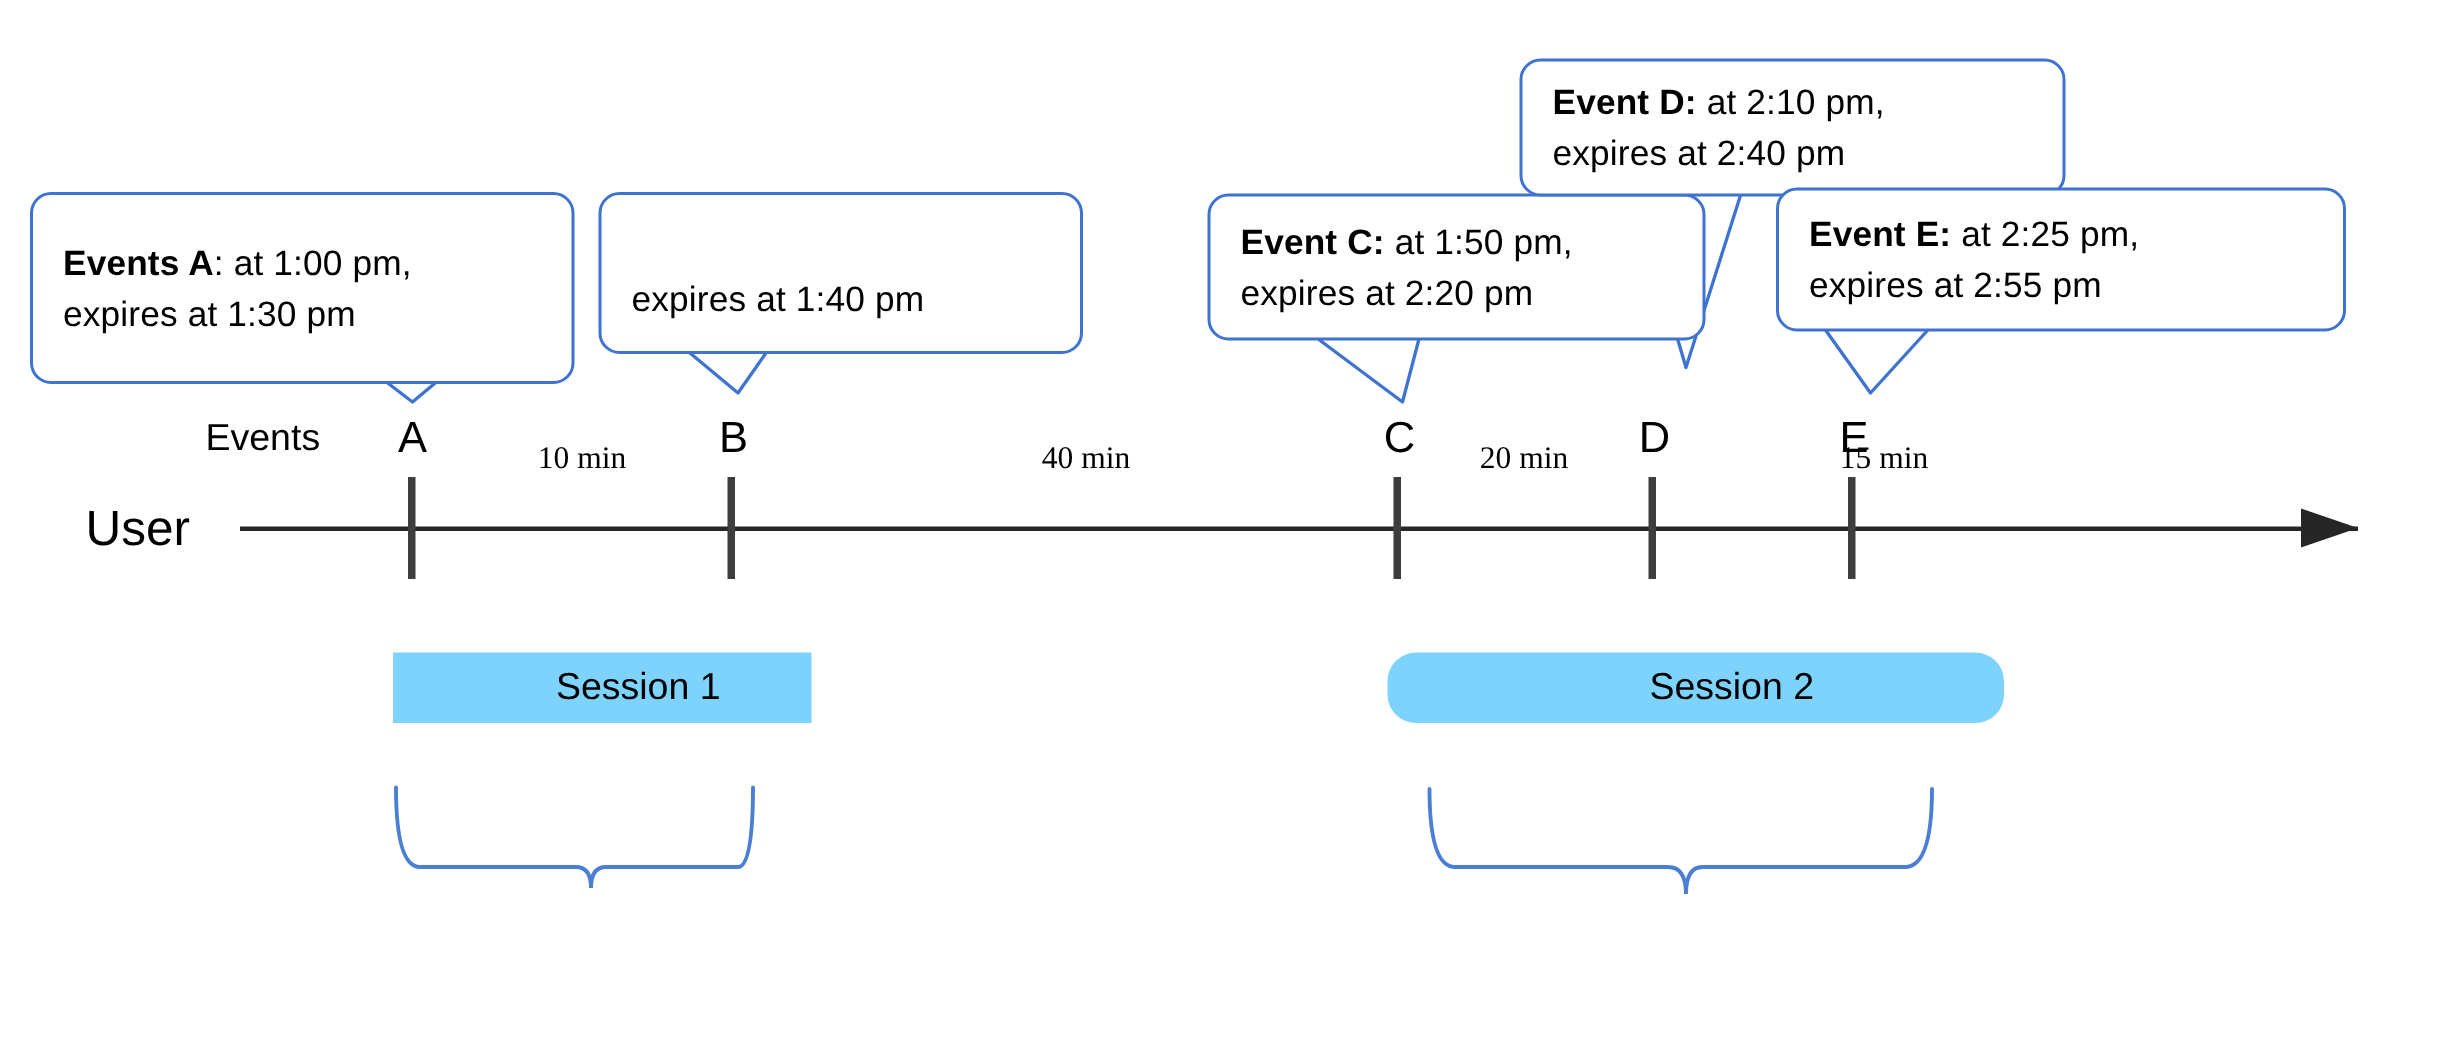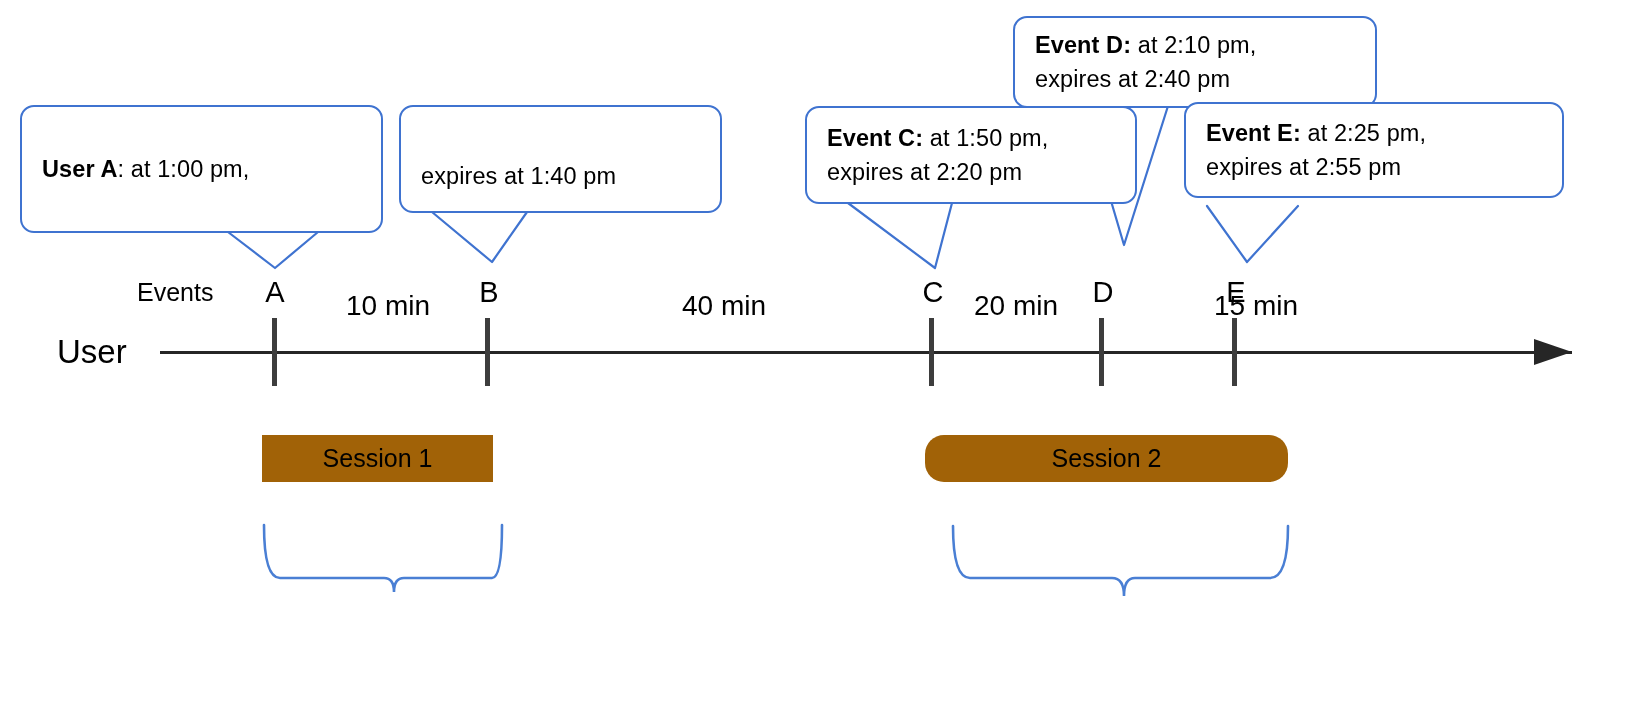--- a/index.html
+++ b/index.html
@@ -3,21 +3,21 @@
 <meta charset="utf-8">
 <style>
   html,body{margin:0;padding:0;background:#ffffff;}
   body{width:1634px;height:702px;overflow:hidden;
        font-family:"Liberation Sans","DejaVu Sans",sans-serif;color:#000;}
   #stage{position:relative;width:1634px;height:702px;}
 
   
   .callout{position:absolute;box-sizing:border-box;
            border:2.2px solid #3f73d0;border-radius:14px;background:#fff;
-           display:flex;align-items:center;z-index:5;}
+           display:flex;align-items:center;z-index:5;margin-top:23px;}
   .callout .txt{padding:0 16px 0 20px;font-size:23.5px;line-height:34px;
                 white-space:nowrap;letter-spacing:.1px;}
   .callout .txt b{font-weight:bold;}
 
   
   #vec{position:absolute;left:0;top:0;width:1634px;height:702px;
        pointer-events:none;z-index:4;}
   #vec2{position:absolute;left:0;top:0;width:1634px;height:702px;
        pointer-events:none;z-index:6;}
 
@@ -29,27 +29,27 @@
              border-left:38px solid #262626;z-index:2;}
   .tick{position:absolute;width:5px;height:68px;background:#3d3d3d;
         top:318px;z-index:3;}
 
   .evlabel{position:absolute;font-size:29px;line-height:29px;top:278px;
            transform:translateX(-50%);z-index:3;}
   .events-word{position:absolute;left:137px;top:280px;font-size:25px;
                line-height:25px;z-index:3;}
   .user-word{position:absolute;left:57px;top:335px;font-size:33px;
              line-height:33px;z-index:3;}
-  .gap{position:absolute;font-size:28px;line-height:21px;top:295px;
-       transform:translateX(-50%);z-index:3;}
+  .gap{position:absolute;font-size:21px;line-height:21px;top:295px;
+       transform:translateX(-50%);z-index:3;font-family:Liberation Serif, serif;}
 
   
-  .session{position:absolute;height:47px;top:435px;background:#a16207;
+  .session{position:absolute;height:47px;top:435px;background:#7dd3fc;
            display:flex;align-items:center;justify-content:center;
-           font-size:25px;z-index:3;}
+           font-size:25px;z-index:3;padding-left:48px;}
 
   
   .slen{position:absolute;font-size:25px;line-height:25px;top:622px;
         transform:translateX(-50%);z-index:3;white-space:nowrap;}
 </style>
 </head>
 <body>
 
 <div id="stage">
 
@@ -63,21 +63,22 @@
       <path d="M 848 203 L 935 268 L 952 203"></path>
 
       <path d="M 1083 106 L 1124 245 L 1168 106"></path>
 
       <path d="M 1207 206 L 1247 262 L 1298 206"></path>
     </g>
   </svg>
 
   <div class="callout" style="left:20px;top:105px;width:363px;height:128px;">
     <div class="txt">
-      <span><b>User A</b><span>: at 1:00 pm,</span></span><br>
+      <span><b>Events A</b><span>: at 1:00 pm,</span></span><br>
+      <span>expires at 1:30 pm</span>
     </div>
   </div>
 
   <div class="callout" style="left:399px;top:105px;width:323px;height:108px;">
     <div class="txt">
       <br>
       <span>expires at 1:40 pm</span>
     </div>
   </div>
 

